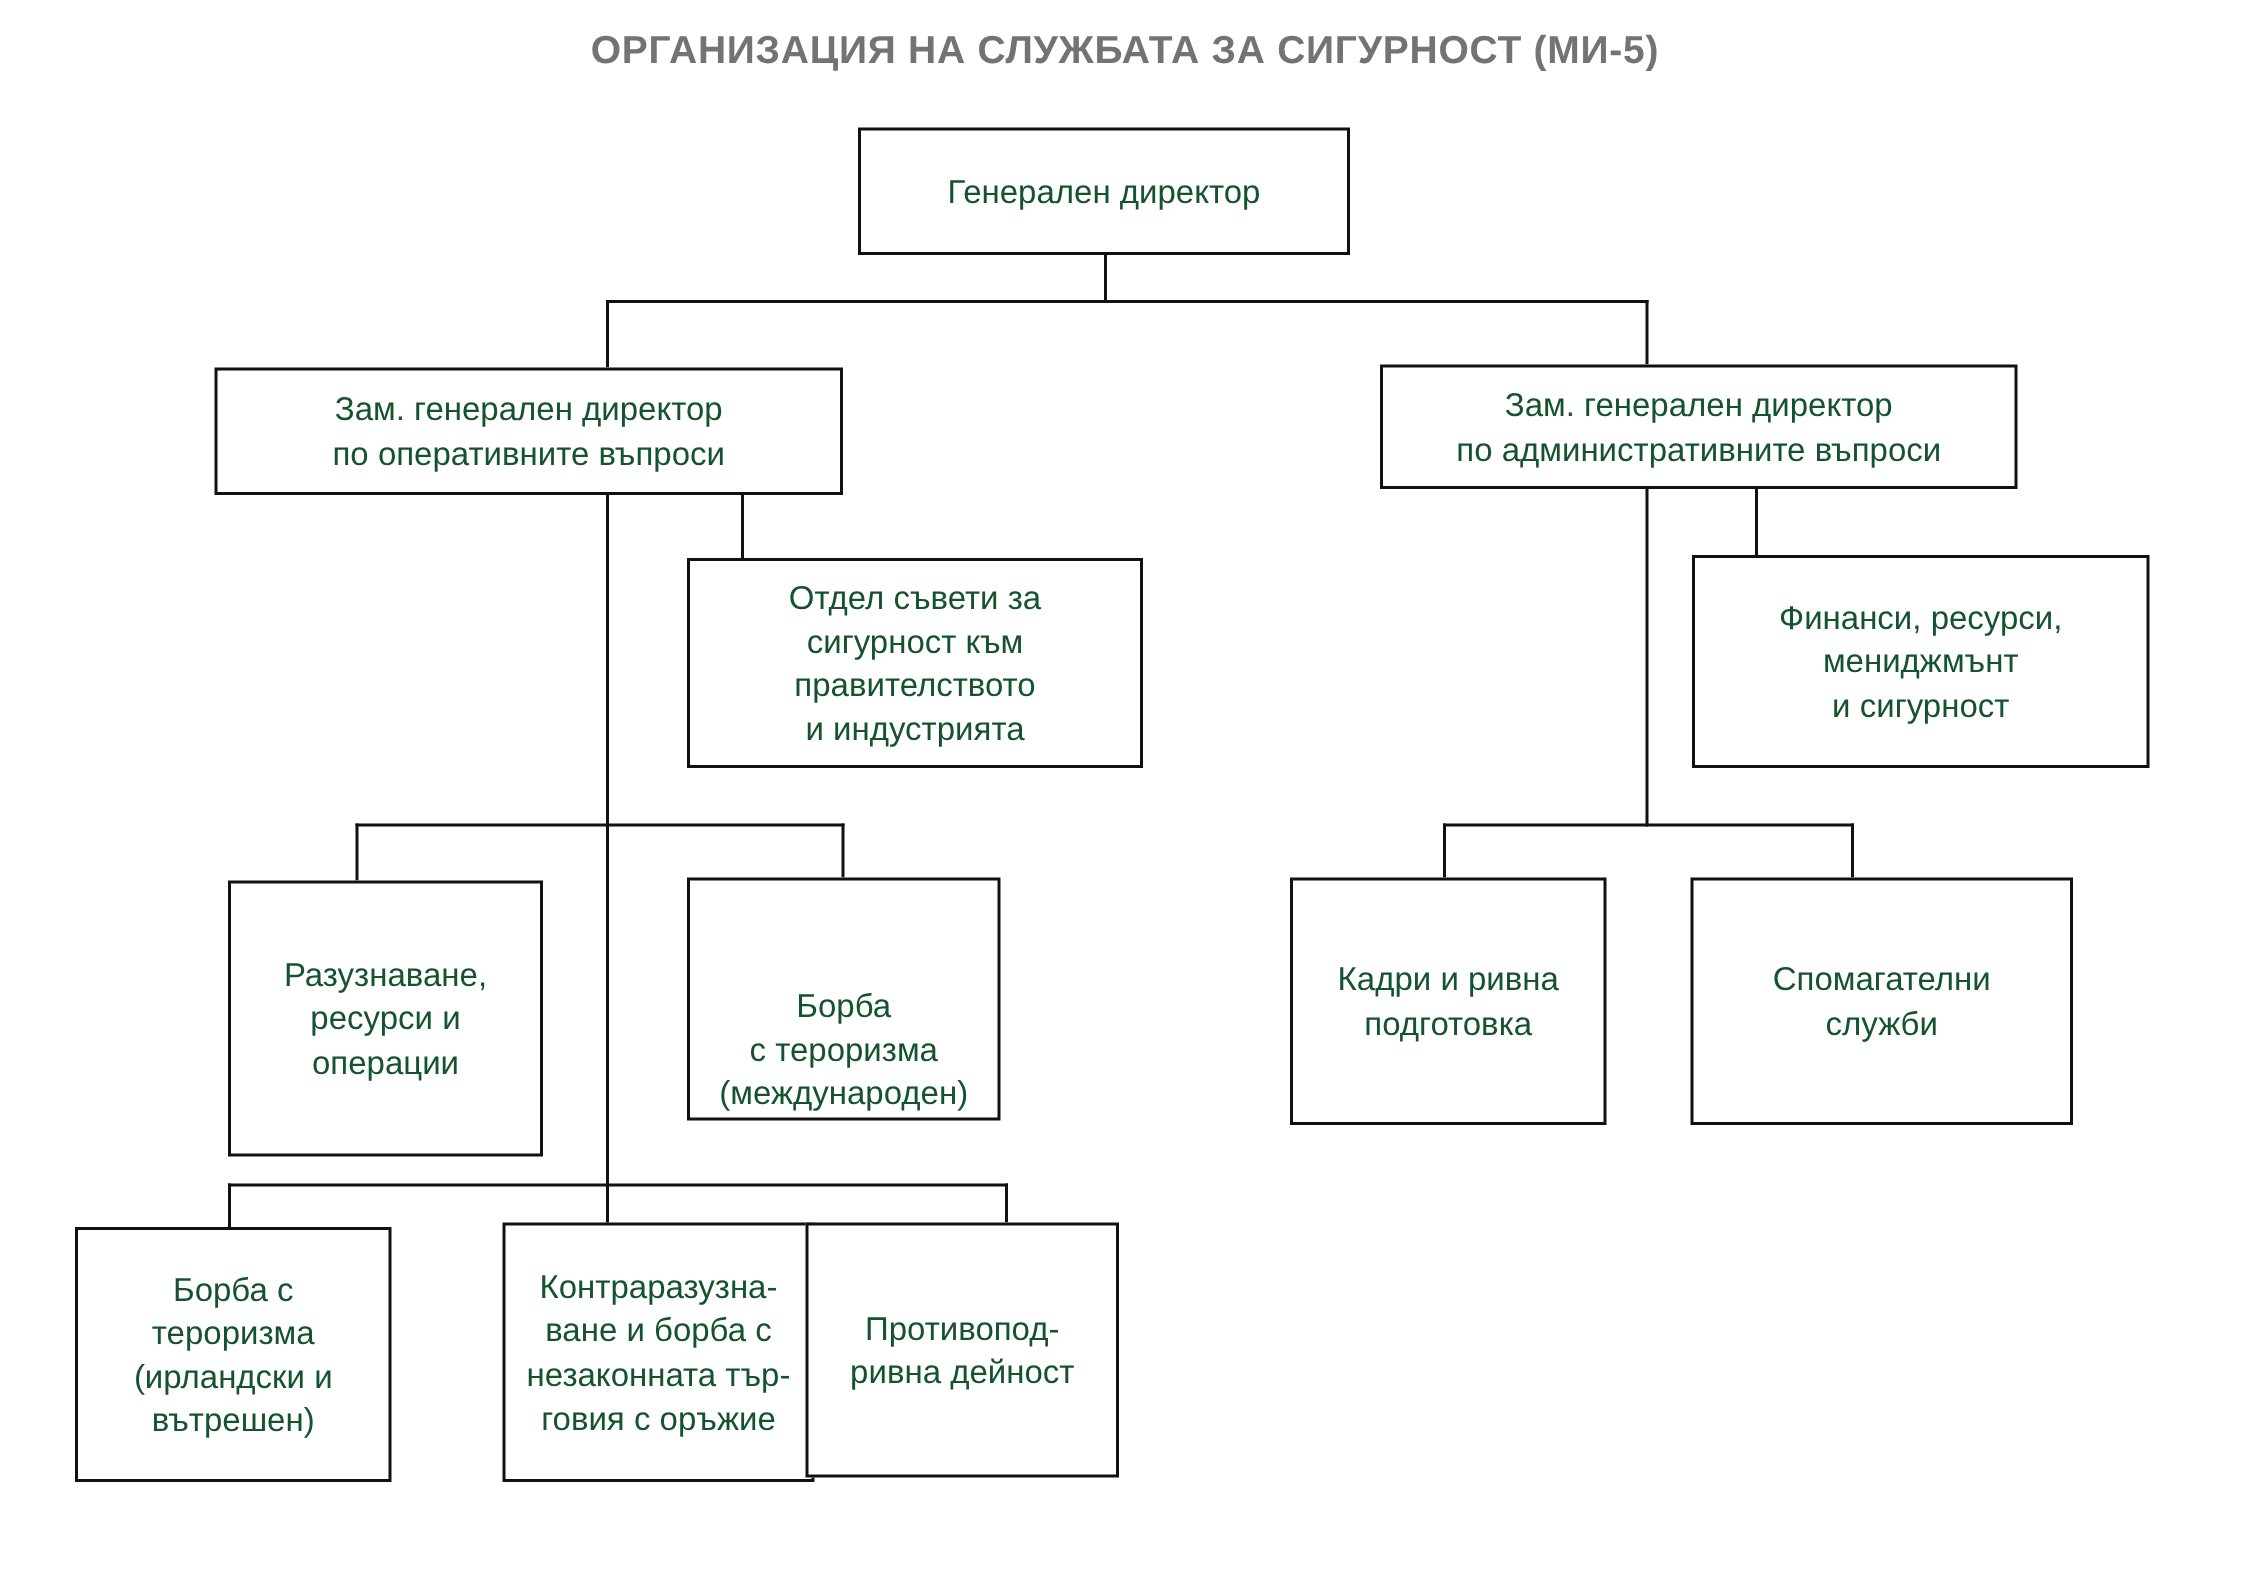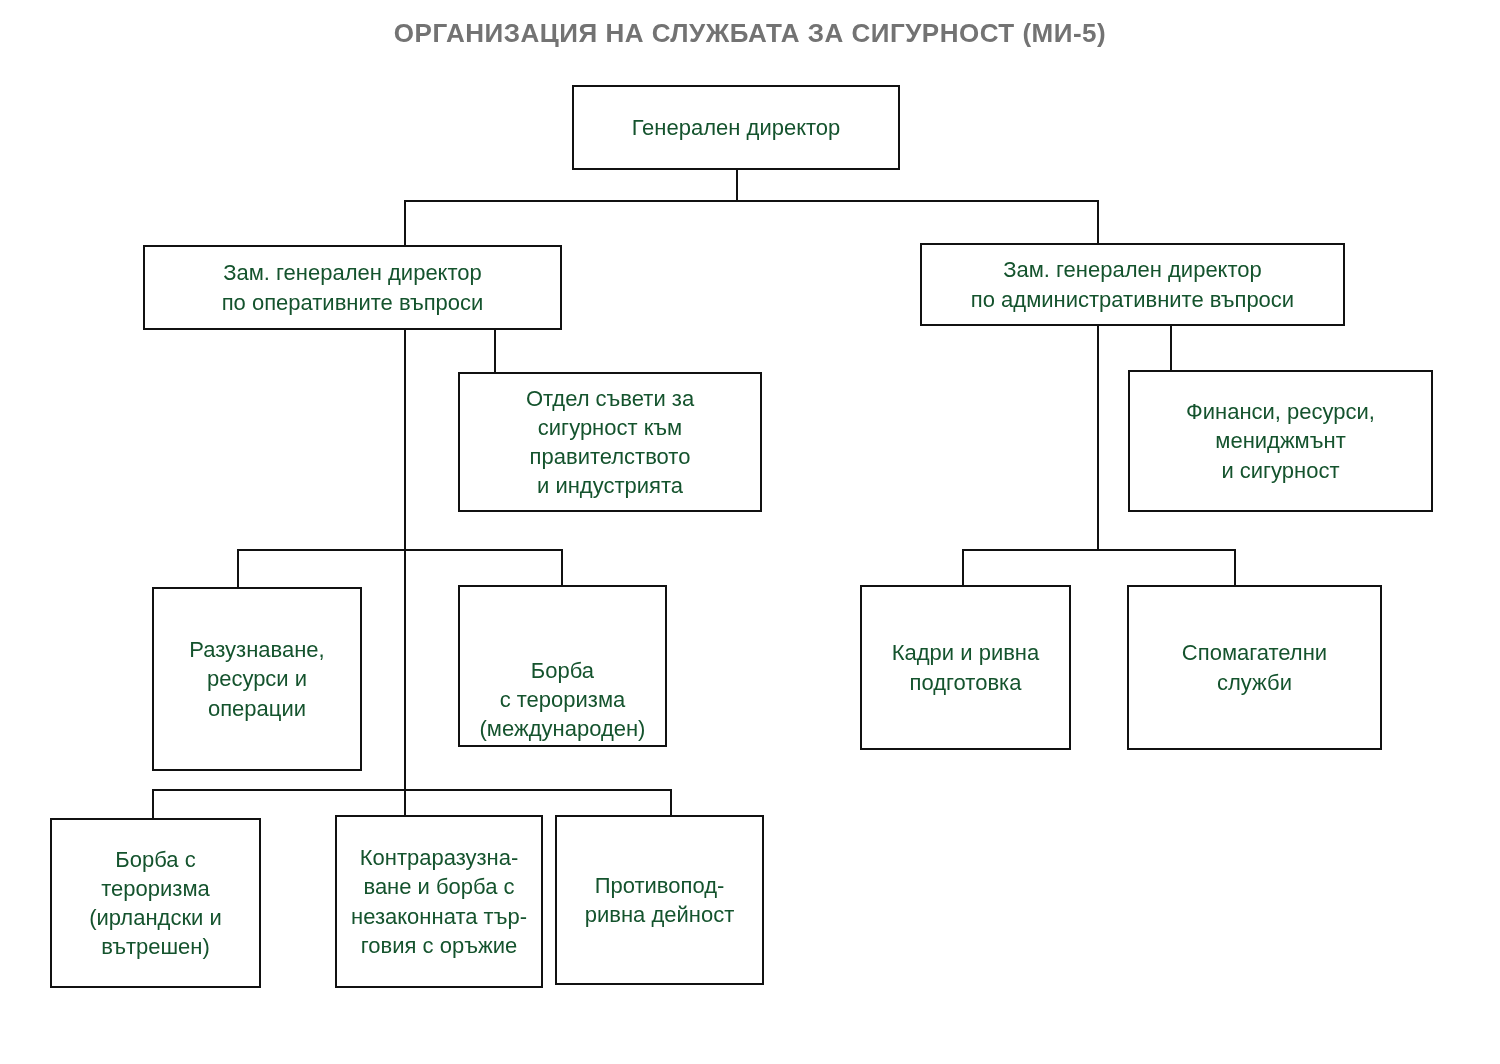--- a/index.html
+++ b/index.html
@@ -134,18 +134,18 @@
 вътрешен)</span>
   </div>
 
   <div class="box" style="left:305px;top:815px;width:208px;height:173px;margin-left:30px;">
     <span class="label">Контраразузна-
 ване и борба с
 незаконната тър-
 говия с оръжие</span>
   </div>
 
-  <div class="box" style="left:555px;top:815px;width:209px;height:170px;text-align:center;">
+  <div class="box" style="left:537px;top:815px;width:209px;height:170px;text-align:center;">
     <span class="label">Противопод-
 ривна дейност</span>
   </div>
 
 </div>
 
 </body></html>

